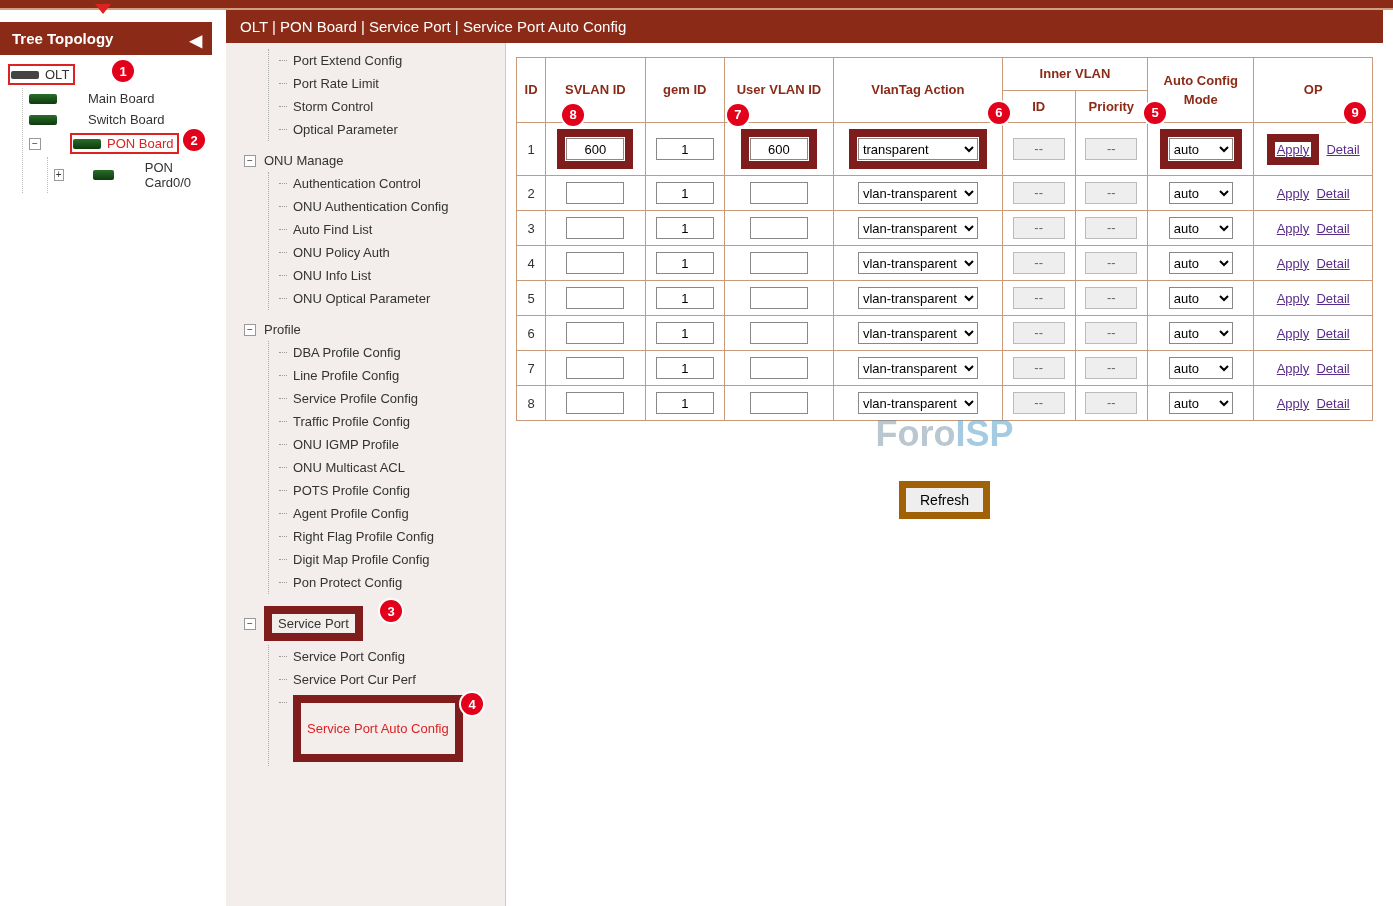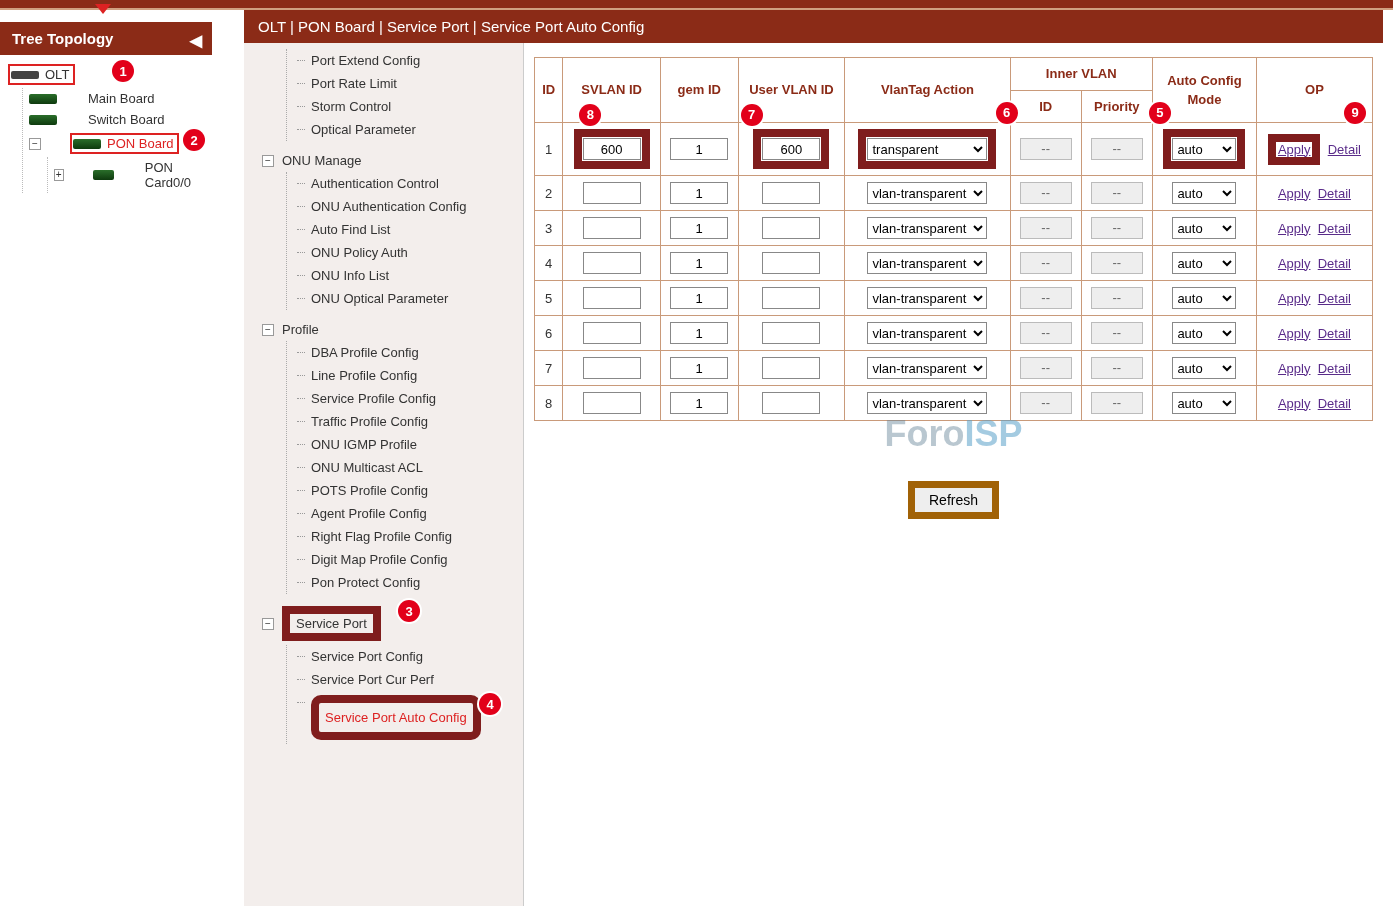--- a/index.html
+++ b/index.html
@@ -18,21 +18,21 @@
   .tree-item .icon-board { width:28px; height:10px; background: linear-gradient(#2a6e2a,#0e3a0e); border-radius:2px; margin-right:6px; display:inline-block; }
   .tree-item .icon-olt { width:28px; height:8px; background:#444; border-radius:2px; margin-right:6px; display:inline-block; }
   .tree-children { margin-left: 18px; border-left:1px dotted #bbb; padding-left:6px;}
   .tree-children .tree-item { margin-left: -6px; padding-left:6px;gap:25px;}
   .hl-red { border:2px solid #d22; display:inline-block; padding:1px 4px 1px 1px; }
   .hl-red-block { border:8px solid #7f1d1d; }
 
   .num-badge { position:absolute; background:#e2001a; color:#fff; width:22px; height:22px; border-radius:50%; display:flex; align-items:center; justify-content:center; font-weight:bold; font-size:13px; box-shadow:0 0 0 2px #fff; z-index:5;}
 
   
-  .right-pane { flex:1; display:flex; flex-direction:column; margin-left:32px; margin-right:10px;}
+  .right-pane { flex:1; display:flex; flex-direction:column; margin-left:14px; margin-right:10px;}
   .breadcrumb { background:#8B2B17; color:#fff; padding:8px 14px; font-size:15px;}
   .body-split { display:flex; flex:1; overflow:hidden; }
   .mid-tree-wrap { width:280px; flex:0 0 280px; background:#F3EEEC; position:relative; overflow-y:auto; border-right:1px solid #ccc; padding:6px 8px 6px 6px;}
   .mid-tree-wrap::-webkit-scrollbar{width:10px;} .mid-tree-wrap::-webkit-scrollbar-thumb{background:#bbb;border-radius:4px;}
   .mid-item { padding:4px 2px 4px 24px; position:relative; color:#333; cursor:pointer;}
   .mid-item:before { content:""; position:absolute; left:10px; top:11px; width:8px; border-top:1px dotted #999;}
   .mid-group { padding:4px 2px; display:flex; align-items:center; cursor:pointer;}
   .mid-group .expander { width:12px; height:12px; border:1px solid #999; display:inline-flex; align-items:center; justify-content:center; font-size:10px; margin-right:8px; background:#fff;}
   .mid-children { margin-left:18px; border-left:1px dotted #aaa; }
   .sel-red { color:#d22; }
@@ -153,21 +153,21 @@
 
         <div class="mid-group" style="margin-left:10px; margin-top:8px; position:relative;">
           <span class="expander">−</span>
           <span class="hl-red-block" style="padding:2px 6px;"><span>Service Port</span></span>
           <span class="num-badge" style="left:138px;top:-2px;">3</span>
         </div>
         <div class="mid-children" style="margin-left:36px;">
           <div class="mid-item"><span>Service Port Config</span></div>
           <div class="mid-item"><span>Service Port Cur Perf</span></div>
           <div class="mid-item" style="position:relative;">
-            <span class="hl-red-block sel-red" style="padding:7px 6px;display:inline-block;border-radius:10px;"><span>Service Port Auto Config</span></span>
+            <span class="hl-red-block sel-red" style="padding:18px 6px;display:inline-block;"><span>Service Port Auto Config</span></span>
             <span class="num-badge" style="left:192px;top:2px;">4</span>
           </div>
         </div>
         <div style="height:40px;"></div>
       </div>
 
       <div class="main-area">
         <table class="cfg">
           <thead>
             <tr>

